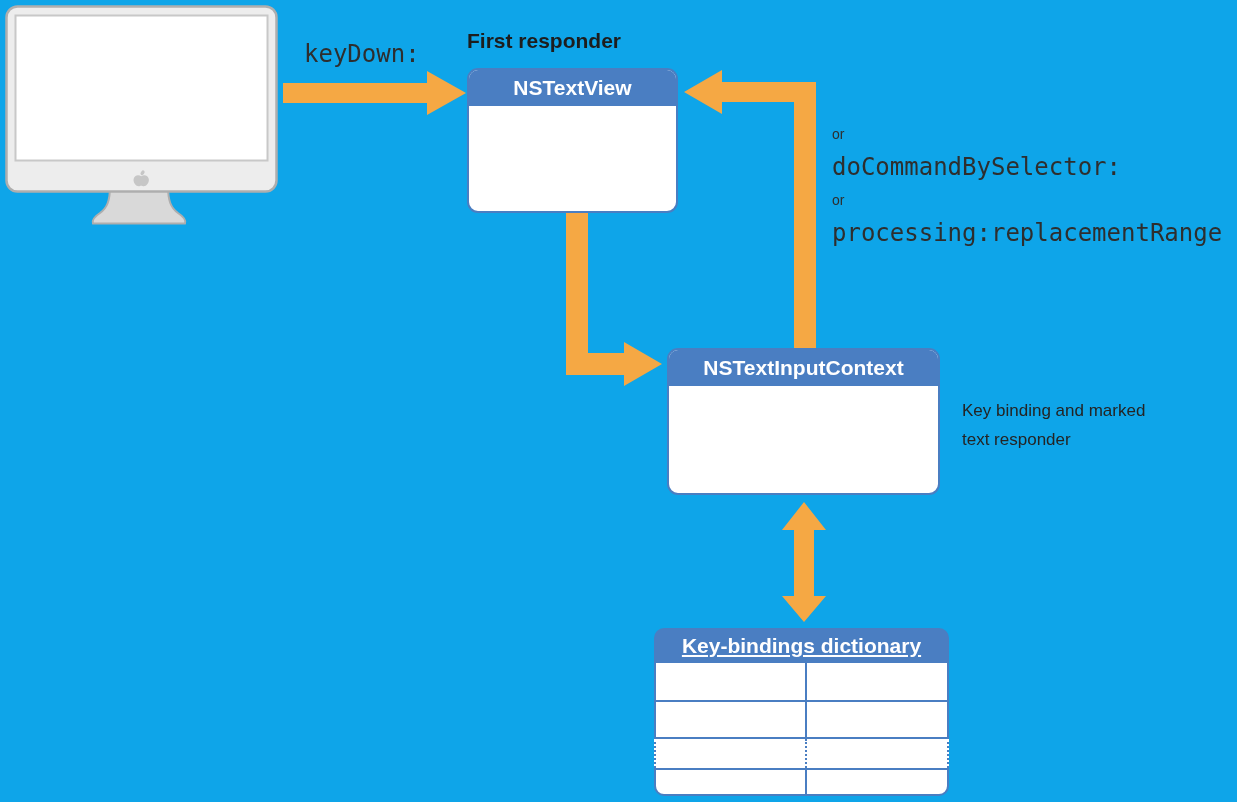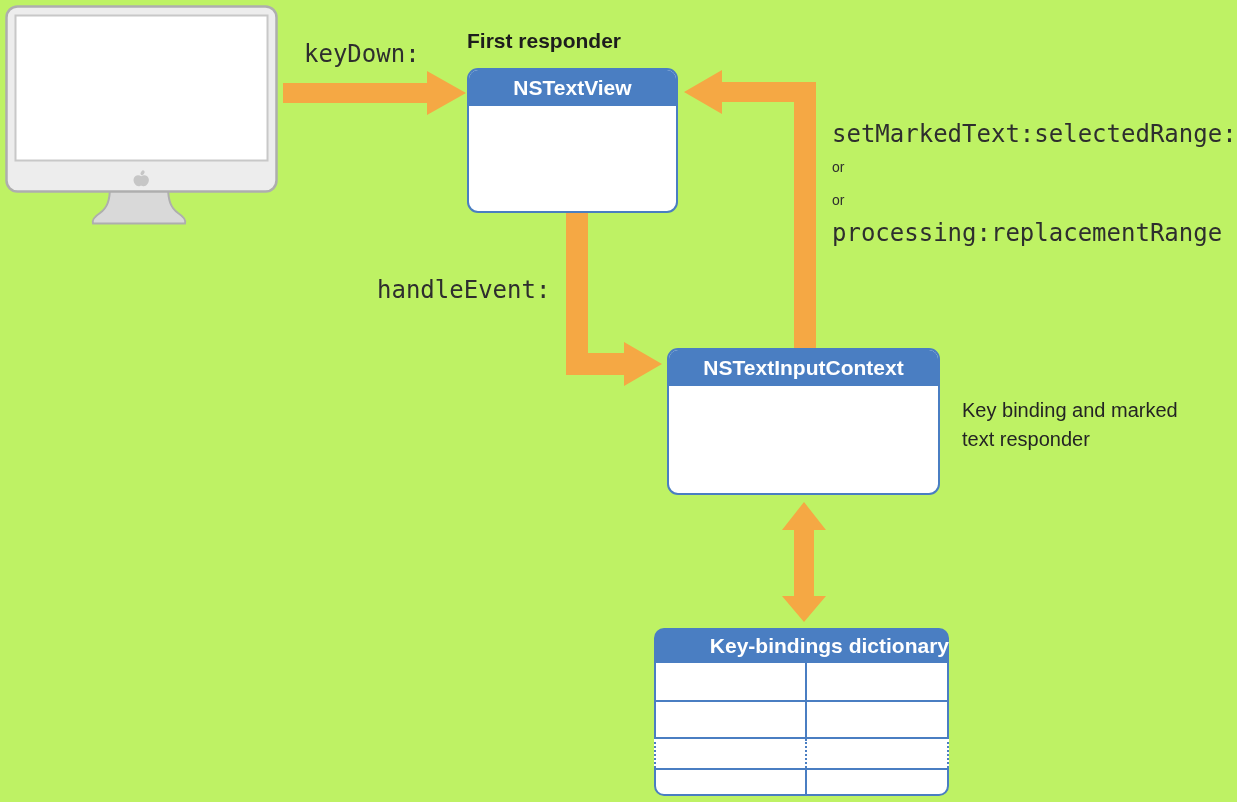--- a/index.html
+++ b/index.html
@@ -1,51 +1,52 @@
 <!DOCTYPE html>
 <html><head>
 <meta charset="utf-8">
 <style>
   html,body{margin:0;padding:0;background:#fff;}
   .canvas{
-    position:relative;width:1237px;height:802px;background:#bef264;overflow:hidden;
+    position:relative;width:1237px;height:802px;background:#0ea5e9;overflow:hidden;
     font-family:"Liberation Sans",sans-serif;color:#2b2b2b;
   }
   .abs{position:absolute;}
   svg{position:absolute;left:0;top:0;}
 
   
   .mono{font-family:"DejaVu Sans Mono","Liberation Mono",monospace;font-size:24px;color:#2e2e2e;}
   .lbl-keydown{left:304px;top:40px;line-height:28px;}
   .lbl-firstresponder{left:467px;top:29px;width:211px;
     font-weight:bold;font-size:21px;color:#1d1d1d;}
   .lbl-handleevent{left:377px;top:276px;line-height:28px;}
   .methods{left:832px;top:118px;width:405px;}
   .mline{height:33px;line-height:33px;white-space:nowrap;}
   .mline.plain{font-family:"Liberation Sans",sans-serif;font-size:14px;color:#2e2e2e;}
-  .note{left:962px;top:396px;font-size:20px;line-height:29px;color:#242424;}
+  .note{left:962px;top:396px;font-size:17px;line-height:29px;color:#242424;}
 
   
   .node{
     position:absolute;box-sizing:border-box;background:#fff;
     border:2.5px solid #4A7EC2;border-radius:11px;overflow:hidden;
   }
   .node-header{
     background:#4A7EC2;height:36px;line-height:36px;text-align:center;
     color:#fff;font-weight:bold;font-size:21px;white-space:nowrap;
   }
   .node-nstextview{left:467px;top:68px;width:211px;height:145px;}
   .node-context{left:667px;top:348px;width:273px;height:147px;}
 
   
   .kb{left:654px;top:628px;width:295px;height:168px;box-sizing:border-box;}
   .kb .kb-header{
     box-sizing:border-box;height:35px;line-height:35px;background:#4A7EC2;
-    border-radius:10px 10px 0 0;text-align:right;color:#fff;font-weight:bold;font-size:21px;
+    border-radius:10px 10px 0 0;text-align:center;color:#fff;font-weight:bold;font-size:21px;
     white-space:nowrap;
+    text-decoration:underline;
   }
   .kb-row{position:relative;box-sizing:border-box;background:#fff;
     border-left:2px solid #4A7EC2;border-right:2px solid #4A7EC2;}
   .kb-row.rt{border-top:2px solid #4A7EC2;}
   .kb-row.dotted{border-left:2px dotted #4A7EC2;border-right:2px dotted #4A7EC2;}
   .kb-row.last{border-bottom:2px solid #4A7EC2;border-radius:0 0 10px 10px;}
   .kb-div{position:absolute;left:149px;top:0;bottom:0;width:0;border-left:2px solid #4A7EC2;}
   .kb-div.dotted{border-left-style:dotted;}
   .h37{height:37px;} .h31{height:31px;} .h28{height:28px;}
 </style>
@@ -71,25 +72,24 @@
       <path d="M566,212 L566,375 L624,375 L624,386 L662,364 L624,342 L624,353 L588,353 L588,212 Z"></path>
       <path d="M816,348 L816,82 L722,82 L722,70 L684,92 L722,114 L722,102 L794,102 L794,348 Z"></path>
       <path d="M794,530 L782,530 L804,502 L826,530 L814,530 L814,596 L826,596 L804,622 L782,596 L794,596 Z"></path>
     </g>
   </svg>
 
   <div class="abs mono lbl-keydown">keyDown:</div>
 
   <div class="abs lbl-firstresponder">First responder</div>
 
-  <div class="abs mono lbl-handleevent">handleEvent:</div>
 
   <div class="abs methods">
-    <div class="mline mono">setMarkedText:selectedRange:</div>
     <div class="mline plain">or</div>
+    <div class="mline mono">doCommandBySelector:</div>
     <div class="mline plain">or</div>
     <div class="mline mono">processing:replacementRange</div>
   </div>
 
   <div class="abs note">
     <div>Key binding and marked</div>
     <div>text responder</div>
   </div>
 
   <div class="node node-context">

